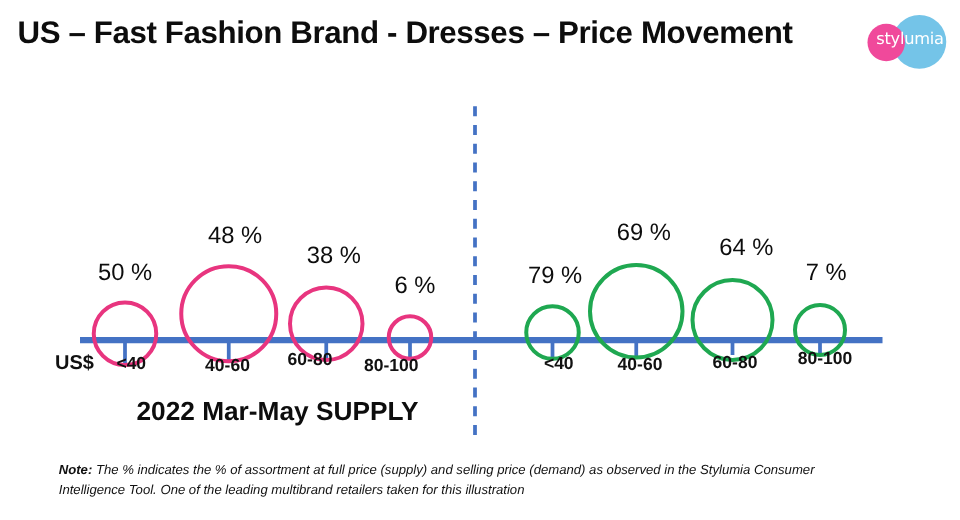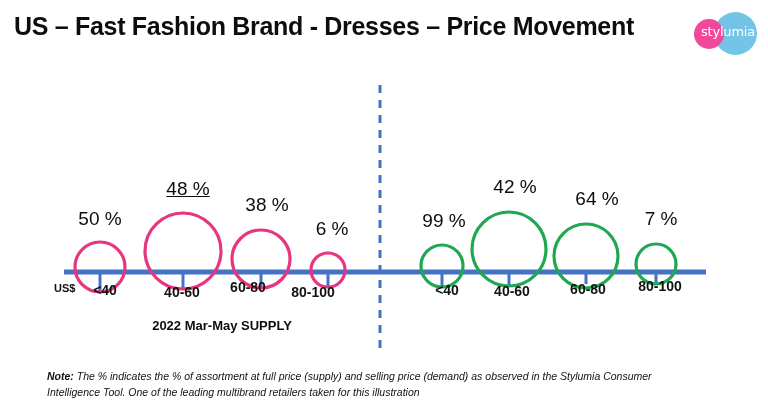--- a/index.html
+++ b/index.html
@@ -93,29 +93,29 @@
   .tick-label {
     position: absolute;
     font-size: 14px;
     font-weight: bold;
     color: #111111;
     white-space: nowrap;
     transform: translateX(-50%);
   }
   #axis-unit-label {
     position: absolute;
-    left: 54px;
+    left: 44px;
     top: 212px;
-    font-size: 11px;
+    font-size: 16px;
     font-weight: bold;
     color: #111111;
   }
   .panel-caption {
     position: absolute;
-    font-size: 13px;
+    font-size: 21px;
     font-weight: bold;
     color: #0d0d0d;
     white-space: nowrap;
     transform: translateX(-50%);
   }
 
   
   #footnote {
     position: absolute;
     left: 47px;
@@ -176,26 +176,26 @@
 
     <g>
       <circle cx="442" cy="196" r="21" fill="none" stroke="#1FA851" stroke-width="3.2"></circle>
       <circle cx="509" cy="179" r="37" fill="none" stroke="#1FA851" stroke-width="3.2"></circle>
       <circle cx="586" cy="186" r="32" fill="none" stroke="#1FA851" stroke-width="3.2"></circle>
       <circle cx="656" cy="194" r="20" fill="none" stroke="#1FA851" stroke-width="3.2"></circle>
     </g>
   </svg>
 
   <div class="pct-label" style="left:100px; top:138px;">50 %</div>
-  <div class="pct-label" style="left:188px; top:108px;text-decoration:underline;">48 %</div>
+  <div class="pct-label" style="left:188px; top:108px;">48 %</div>
   <div class="pct-label" style="left:267px; top:124px;">38 %</div>
   <div class="pct-label" style="left:332px; top:148px;">6 %</div>
 
-  <div class="pct-label" style="left:444px; top:140px;">99 %</div>
-  <div class="pct-label" style="left:515px; top:106px;">42 %</div>
+  <div class="pct-label" style="left:444px; top:140px;">79 %</div>
+  <div class="pct-label" style="left:515px; top:106px;">69 %</div>
   <div class="pct-label" style="left:597px; top:118px;">64 %</div>
   <div class="pct-label" style="left:661px; top:138px;">7 %</div>
 
   <div id="axis-unit-label">US$</div>
 
   <div class="tick-label" style="left:105px; top:212px;">&lt;40</div>
   <div class="tick-label" style="left:182px; top:214px;">40-60</div>
   <div class="tick-label" style="left:248px; top:209px;">60-80</div>
   <div class="tick-label" style="left:313px; top:214px;">80-100</div>
 

